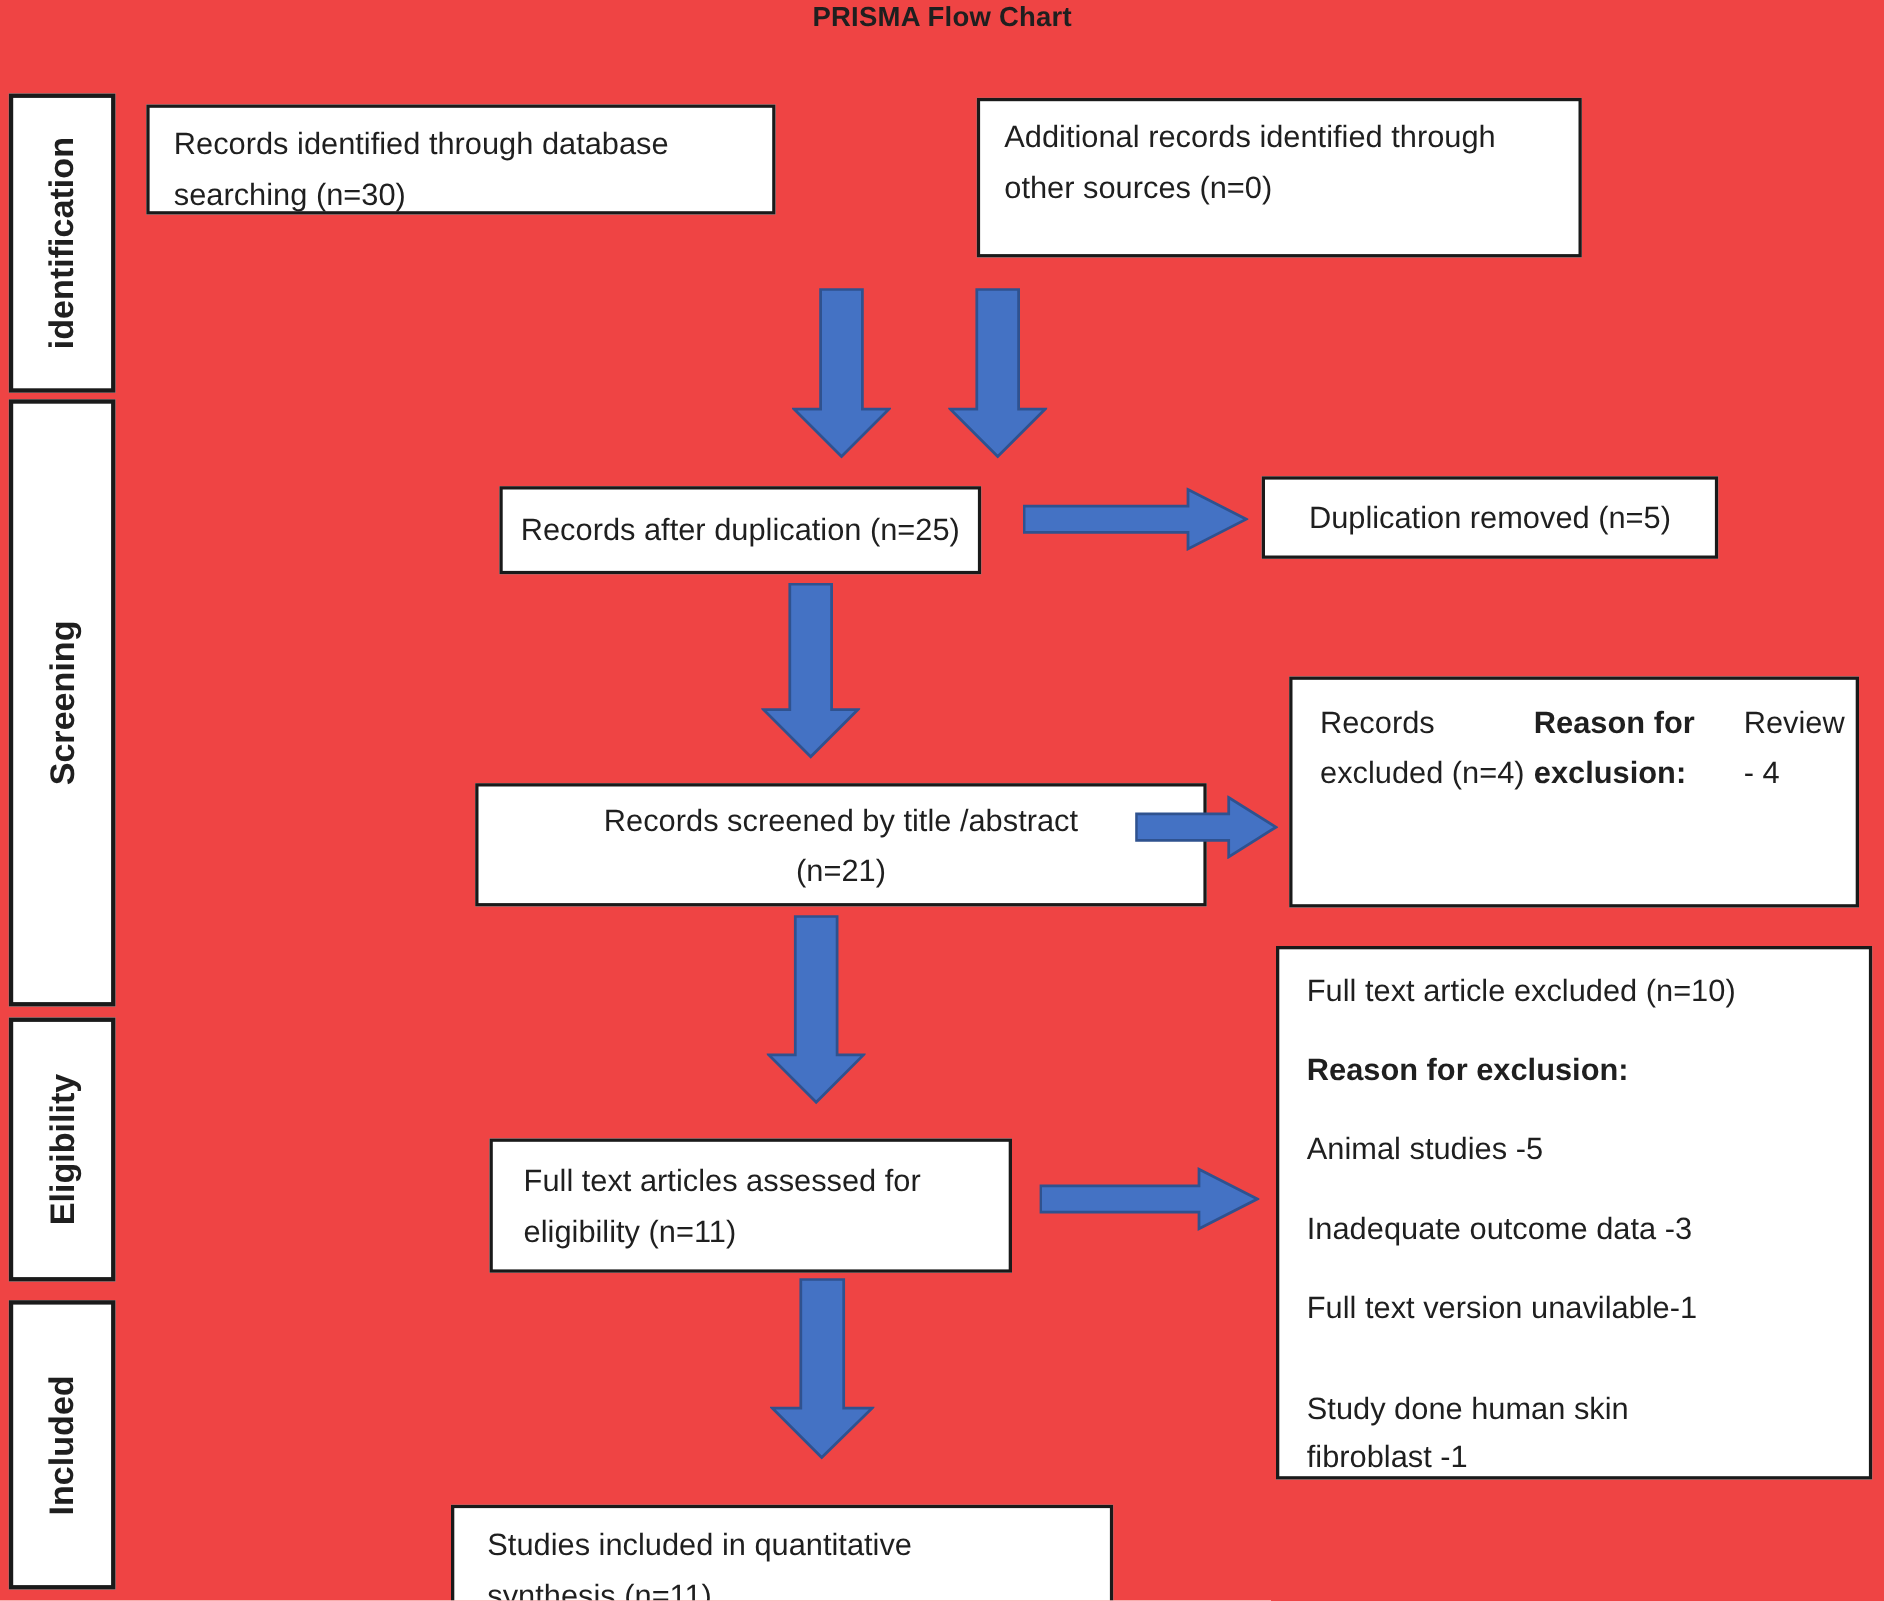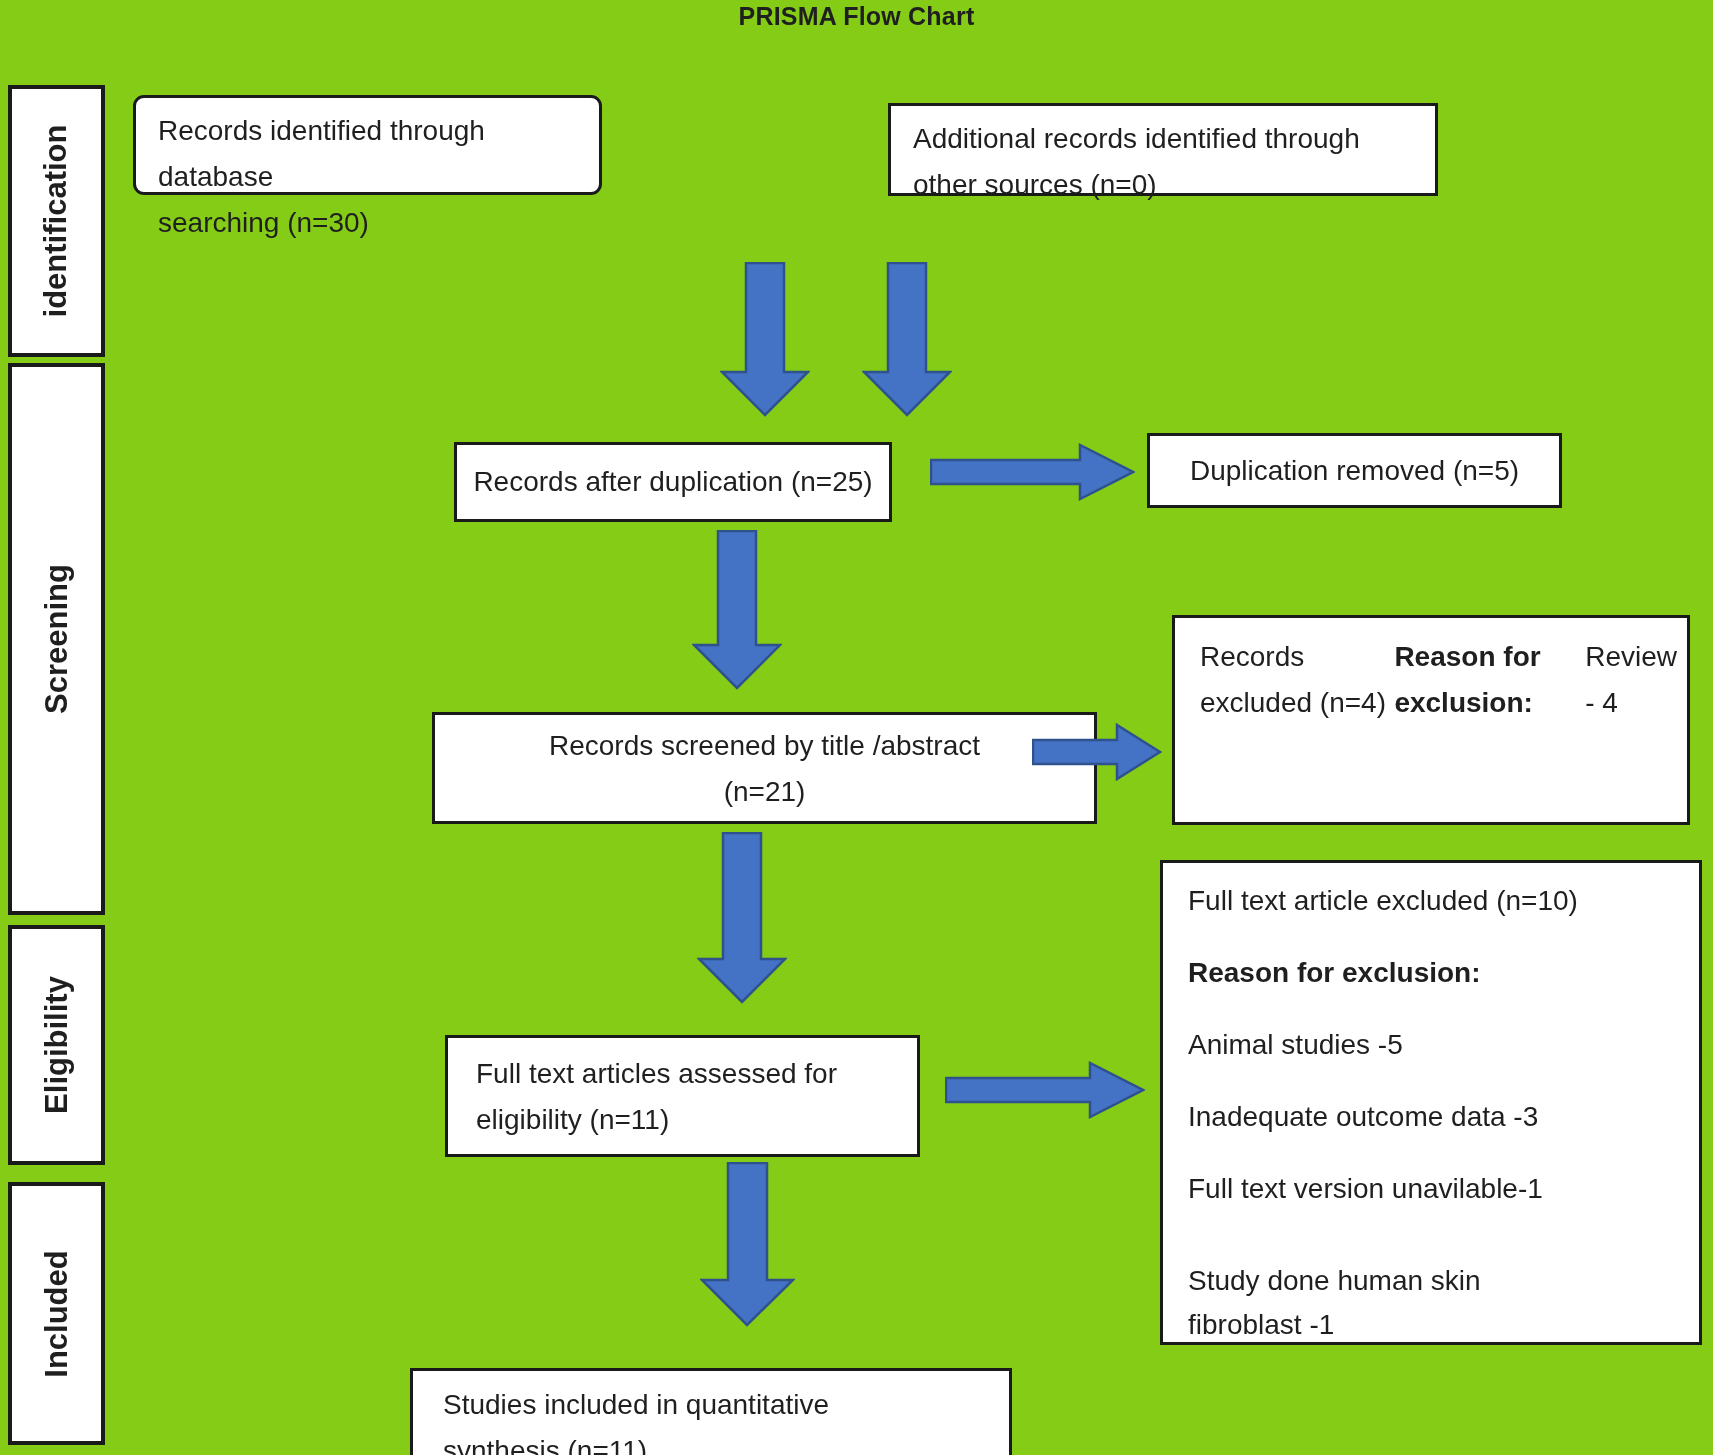--- a/index.html
+++ b/index.html
@@ -6,21 +6,21 @@
     --arrow-fill:#4472C4;
     --arrow-stroke:#2F528F;
     --box-border:#1a1a1a;
     --ink:#1f1f1f;
   }
   html,body{margin:0;padding:0;background:#ffffff;}
   #canvas{
     position:relative;
     width:1713px;
     height:1455px;
-    background:#84cc16;
+    background:#ef4444;
     font-family:"Liberation Sans", sans-serif;
     color:var(--ink);
     overflow:hidden;
   }
   .page-title{
     position:absolute;
     top:2px; left:0; width:100%;
     text-align:center;
     font-size:25px;
     font-weight:bold;
@@ -80,26 +80,26 @@
   <div class="stage-box" style="top:363px;height:552px;">
     <span>Screening</span>
   </div>
   <div class="stage-box" style="top:925px;height:240px;">
     <span>Eligibility</span>
   </div>
   <div class="stage-box" style="top:1182px;height:263px;">
     <span>Included</span>
   </div>
 
-  <div class="flow-box pad-left" style="left:133px;top:95px;width:469px;height:100px;border-radius:11px;">
+  <div class="flow-box pad-left" style="left:133px;top:95px;width:572px;height:100px;">
     <div>Records identified through database</div>
     <div>searching (n=30)</div>
   </div>
 
-  <div class="flow-box pad-left" style="left:888px;top:103px;width:550px;height:93px;">
+  <div class="flow-box pad-left" style="left:888px;top:89px;width:550px;height:145px;">
     <div>Additional records identified through</div>
     <div>other sources (n=0)</div>
   </div>
 
   <svg class="arrow" style="left:720px;top:262px;" width="90" height="155" viewBox="0 0 90 155">
     <polygon points="26,1 64,1 64,110 88,110 45,153 2,110 26,110"></polygon>
   </svg>
   <svg class="arrow" style="left:862px;top:262px;" width="90" height="155" viewBox="0 0 90 155">
     <polygon points="26,1 64,1 64,110 88,110 45,153 2,110 26,110"></polygon>
   </svg>

